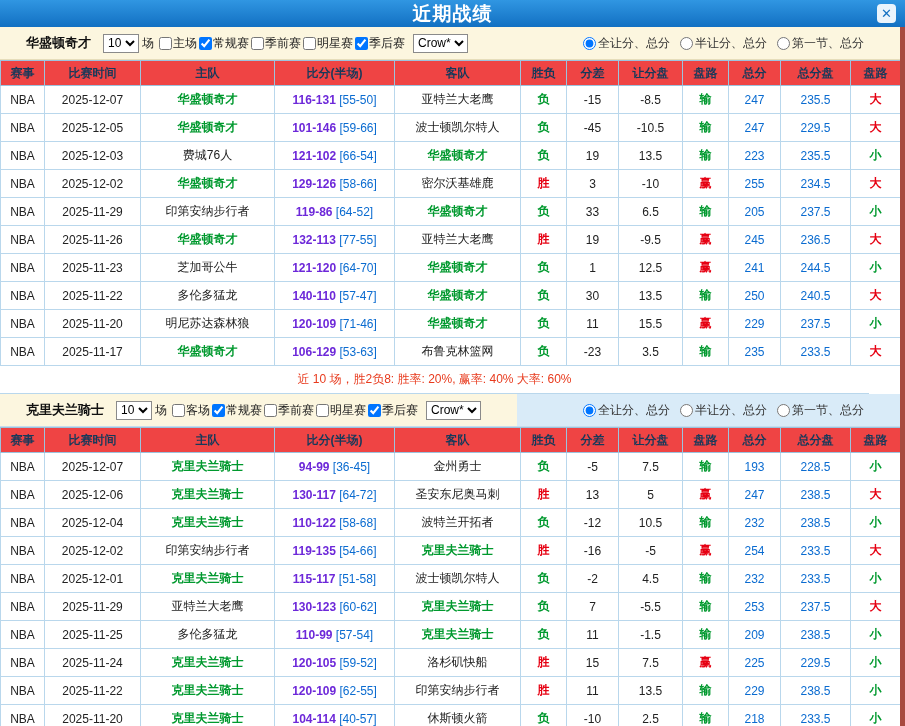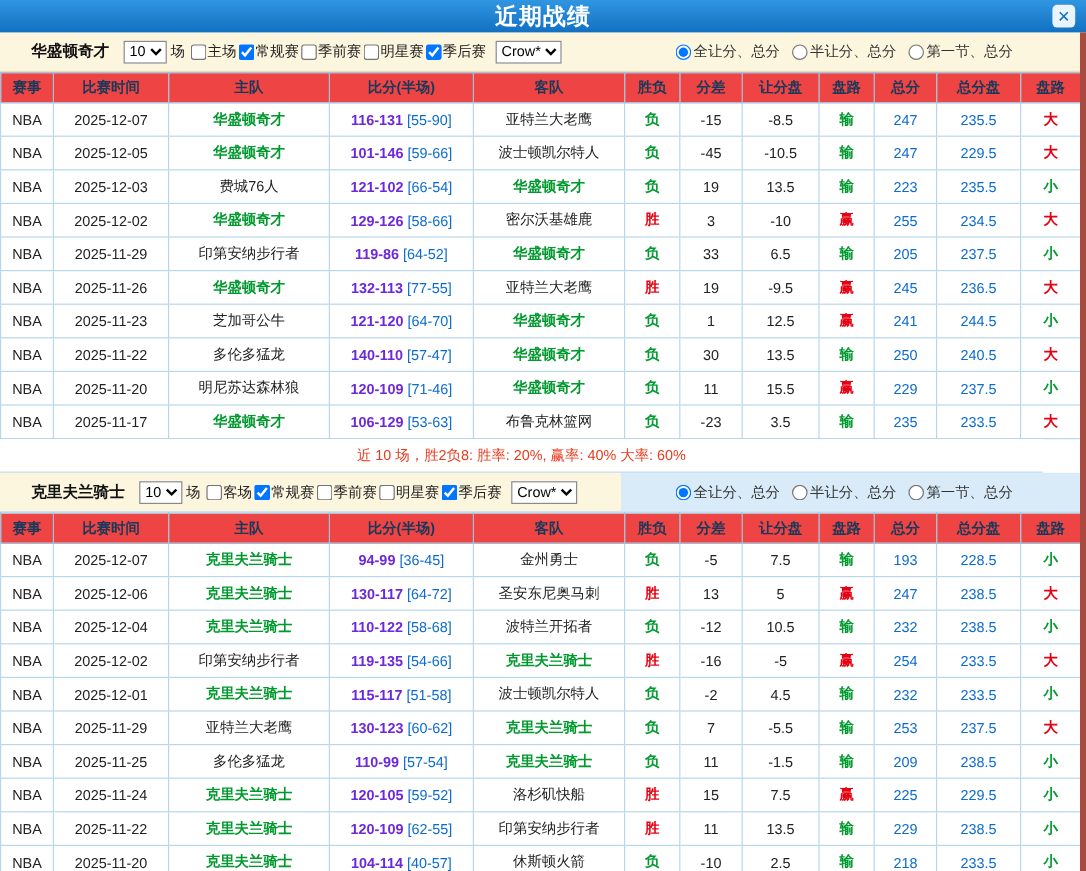--- a/index.html
+++ b/index.html
@@ -12,21 +12,21 @@
   .edge-strip { position:absolute; top:27px; right:0; width:5px; height:699px; background:#a84a40; z-index:9; }
   .filter-row { width:900px; height:33px; background:#fcf6df; border-bottom:1px solid #e6ddba; display:flex; align-items:center; font-size:12px; color:#222; }
   .filter-row.split-bg { background:linear-gradient(to right,#fcf6df 0,#fcf6df 57.5%,#d9ebf8 57.5%,#d9ebf8 100%); border-bottom-color:#c6dcec; }
   .team-title { font-weight:bold; font-size:13px; color:#111; margin:0 12px 0 26px; white-space:nowrap; }
   select { font-size:12px; height:19px; border:1px solid #8a8a8a; background:#fff; }
   .suffix-label { margin:0 5px 0 3px; }
   .checkboxes { display:flex; align-items:center; }
   .checkboxes label { display:inline-flex; align-items:center; margin-right:2px; cursor:pointer; white-space:nowrap; }
   .checkboxes input { width:13px; height:13px; margin-right:1px; }
   .line-select { margin-left:6px; }
-  .radios { margin-left:auto; display:flex; align-items:center; gap:10px; padding-right:56px; }
+  .radios { margin-left:auto; display:flex; align-items:center; gap:10px; padding-right:36px; }
   .radios label { display:inline-flex; align-items:center; cursor:pointer; color:#333; white-space:nowrap; }
   .radios input { width:13px; height:13px; margin-right:2px; }
   table { width:900px; border-collapse:collapse; table-layout:fixed; background:#fff; }
   th { background:#ef4444; color:#16395a; font-size:12px; font-weight:bold; height:25px; border:1px solid #9cc3de; }
   td { height:28px; text-align:center; border:1px solid #b9d7ec; color:#222; font-size:12px; overflow:hidden; white-space:nowrap; }
   th:nth-child(1), td:nth-child(1){width:44px}
   th:nth-child(2), td:nth-child(2){width:96px}
   th:nth-child(3), td:nth-child(3){width:134px}
   th:nth-child(4), td:nth-child(4){width:120px}
   th:nth-child(5), td:nth-child(5){width:126px}
@@ -88,21 +88,21 @@
               <th>总分</th>
               <th>总分盘</th>
               <th>盘路</th>
             </tr>
           </thead>
       <tbody>
             <tr>
               <td>NBA</td>
               <td>2025-12-07</td>
               <td class="focal">华盛顿奇才</td>
-              <td><span class="score">116-131</span><span class="half"> [55-90]</span></td>
+              <td><span class="score">116-131</span><span class="half"> [55-50]</span></td>
               <td>亚特兰大老鹰</td>
               <td class="c-green">负</td>
               <td>-15</td>
               <td>-8.5</td>
               <td class="c-green">输</td>
               <td class="c-blue">247</td>
               <td class="c-blue">235.5</td>
               <td class="c-red">大</td>
             </tr>
             <tr>

